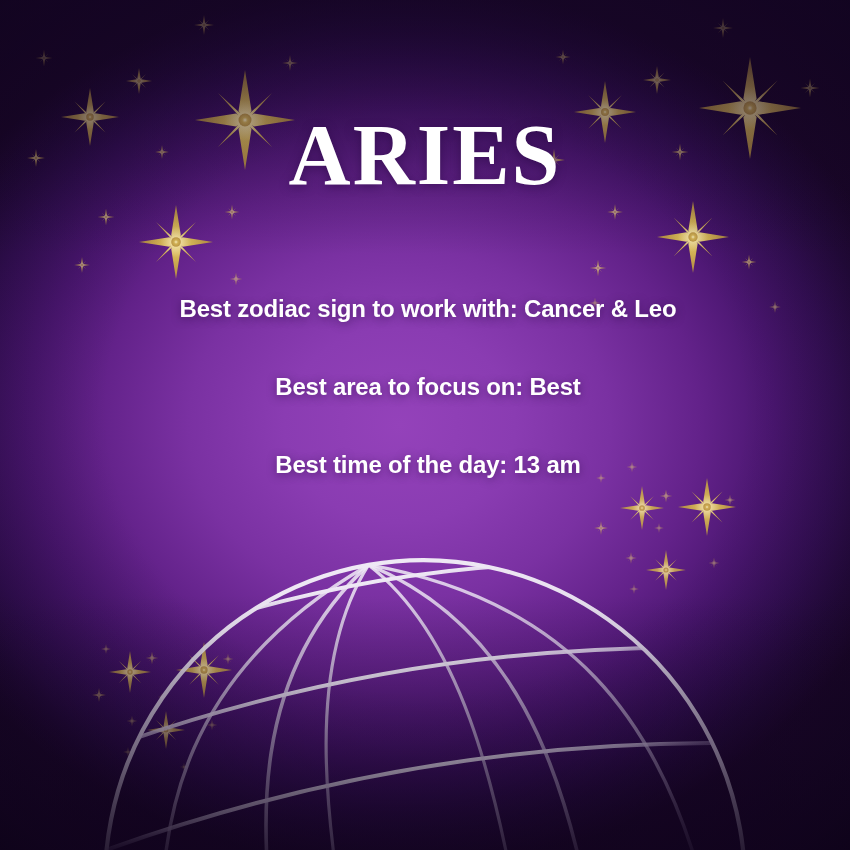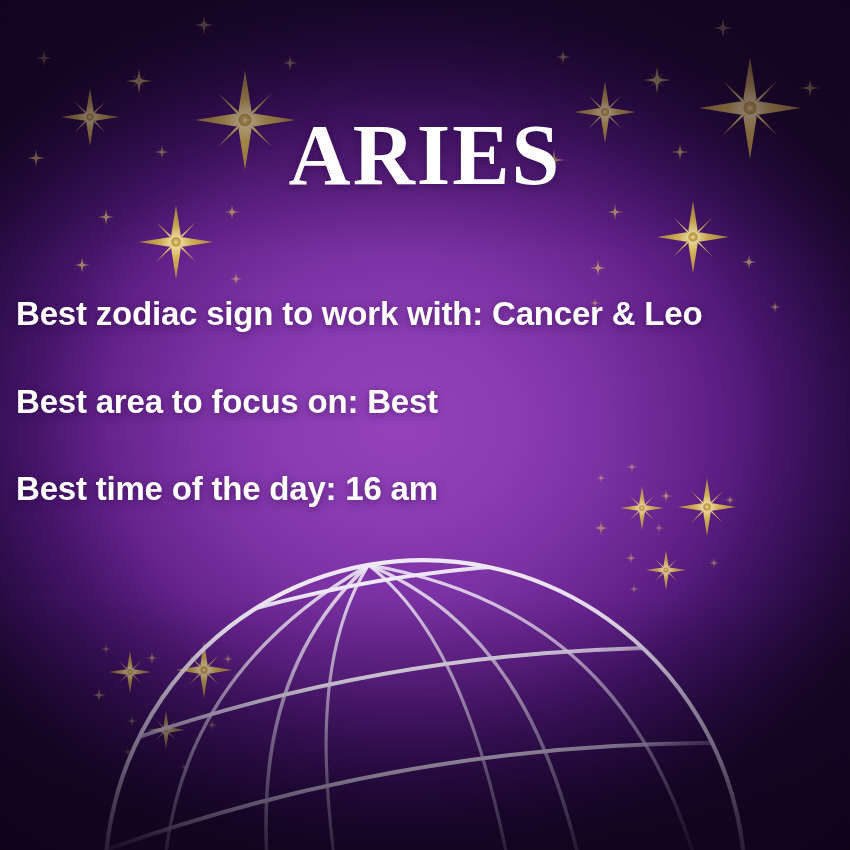--- a/index.html
+++ b/index.html
@@ -83,26 +83,27 @@
   .lines {
     position: absolute;
     left: 16px;
     top: 296px;
     width: 824px;
   }
   .line {
     color: #ffffff;
     font-family: "Liberation Sans", sans-serif;
     font-weight: bold;
-    font-size: 33px;
+    font-size: 24px;
     line-height: 1.08;
     letter-spacing: -0.2px;
     white-space: nowrap;
     margin: 0 0 52px 0;
     text-shadow: 0 2px 8px rgba(36,8,60,0.5);
+    text-align: center;
   }
   .line:last-child { margin-bottom: 0; }
 </style>
 </head>
 <body>
 
 <div id="poster">
 
   <div class="bg-base"></div>
 
@@ -765,16 +766,16 @@
   </div>
 
   <div class="bg-vignette"></div>
   <div class="bg-topdark"></div>
 
   <div class="title">ARIES</div>
 
   <div class="lines">
     <p class="line">Best zodiac sign to work with: Cancer &amp; Leo</p>
     <p class="line">Best area to focus on: Best</p>
-    <p class="line">Best time of the day: 16 am</p>
+    <p class="line">Best time of the day: 13 am</p>
   </div>
 
 </div>
 
 </body></html>

